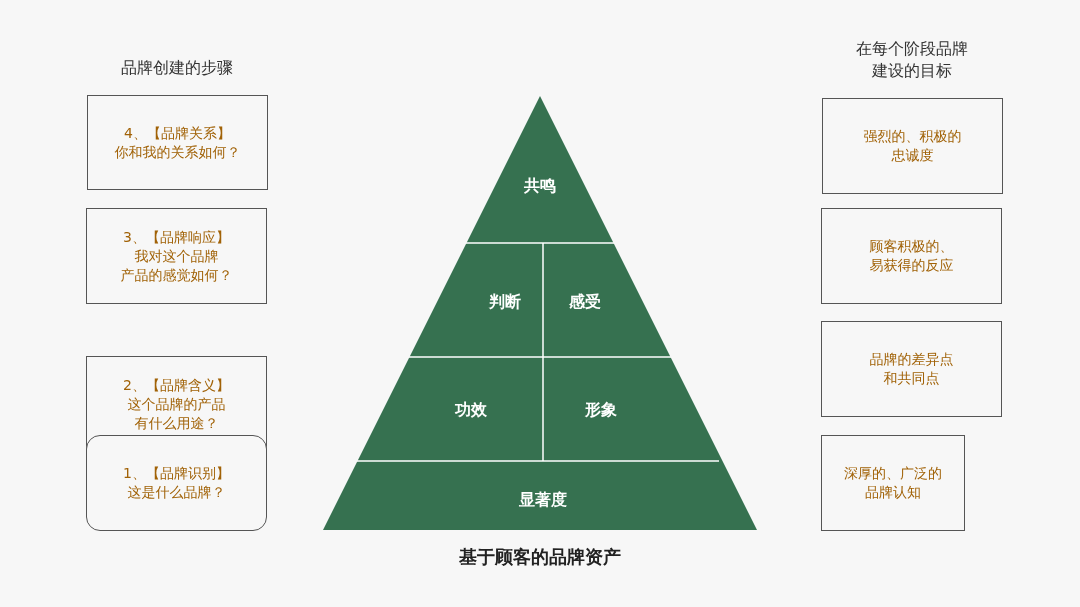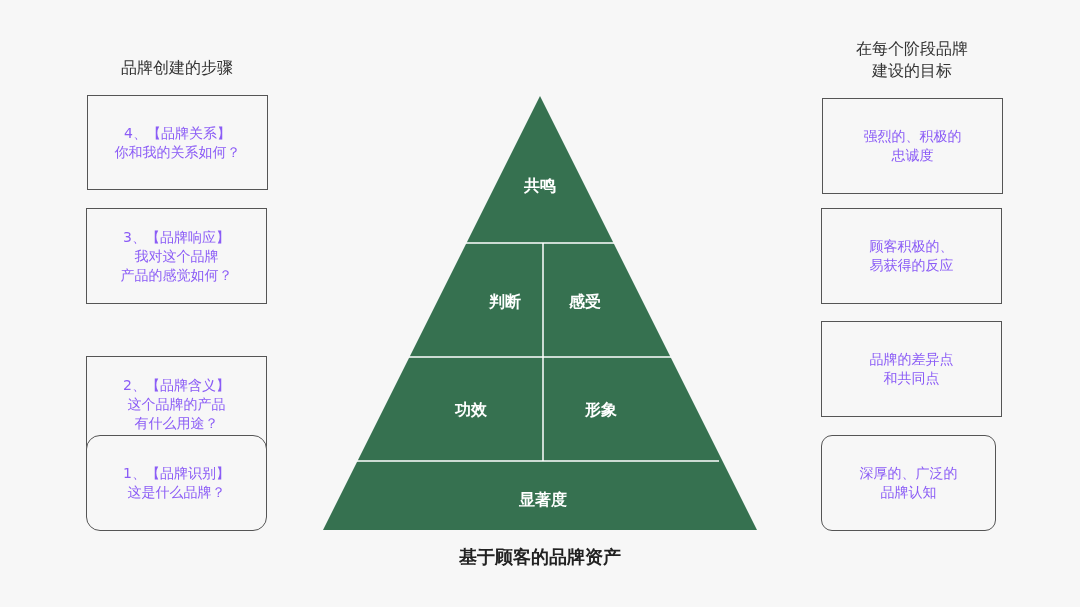--- a/index.html
+++ b/index.html
@@ -6,21 +6,21 @@
   body {
     width:1080px; height:607px; background:#f7f7f7; position:relative; overflow:hidden;
     font-family: "DejaVu Sans", "Liberation Sans", sans-serif; color:#333;
   }
   .col-title {
     position:absolute; text-align:center; font-size:16px; line-height:22px; color:#333;
   }
   .box {
     position:absolute; background:#f7f7f7; border:1.5px solid #555; box-sizing:border-box;
     display:flex; align-items:center; justify-content:center; text-align:center;
-    font-size:14px; line-height:19px; color:#8b5cf6; white-space:pre-line;
+    font-size:14px; line-height:19px; color:#a16207; white-space:pre-line;
   }
   .pyr-label {
     position:absolute; color:#fff; font-weight:bold; font-size:16px; 
     transform:translate(-50%,-50%); white-space:nowrap;
   }
   .caption {
     position:absolute; left:0; width:1080px; text-align:center; top:545px;
     font-size:18px; color:#222; font-weight:bold;
   }
   svg.pyr { position:absolute; left:0; top:0; }
@@ -43,21 +43,21 @@
 
 <div class="col-title" style="left:812px; width:200px; top:38px; white-space:pre-line;">在每个阶段品牌
 建设的目标</div>
 
 <div class="box" style="left:822px; top:98px; width:181px; height:96px;">强烈的、积极的
 忠诚度</div>
 <div class="box" style="left:821px; top:208px; width:181px; height:96px;">顾客积极的、
 易获得的反应</div>
 <div class="box" style="left:821px; top:321px; width:181px; height:96px;">品牌的差异点
 和共同点</div>
-<div class="box" style="left:821px; top:435px; width:175px; height:96px;border-radius:11px;">深厚的、广泛的
+<div class="box" style="left:821px; top:435px; width:144px; height:96px;">深厚的、广泛的
 品牌认知</div>
 
 <svg class="pyr" width="1080" height="607">
   <polygon points="540,96 757,530 323,530" fill="#367150"></polygon>
   <line x1="466" y1="243" x2="614" y2="243" stroke="#fff" stroke-width="1.5"></line>
   <line x1="409" y1="357" x2="671" y2="357" stroke="#fff" stroke-width="1.5"></line>
   <line x1="357" y1="461" x2="719" y2="461" stroke="#fff" stroke-width="1.5"></line>
   <line x1="543" y1="243" x2="543" y2="461" stroke="#fff" stroke-width="1.5"></line>
 </svg>
 

